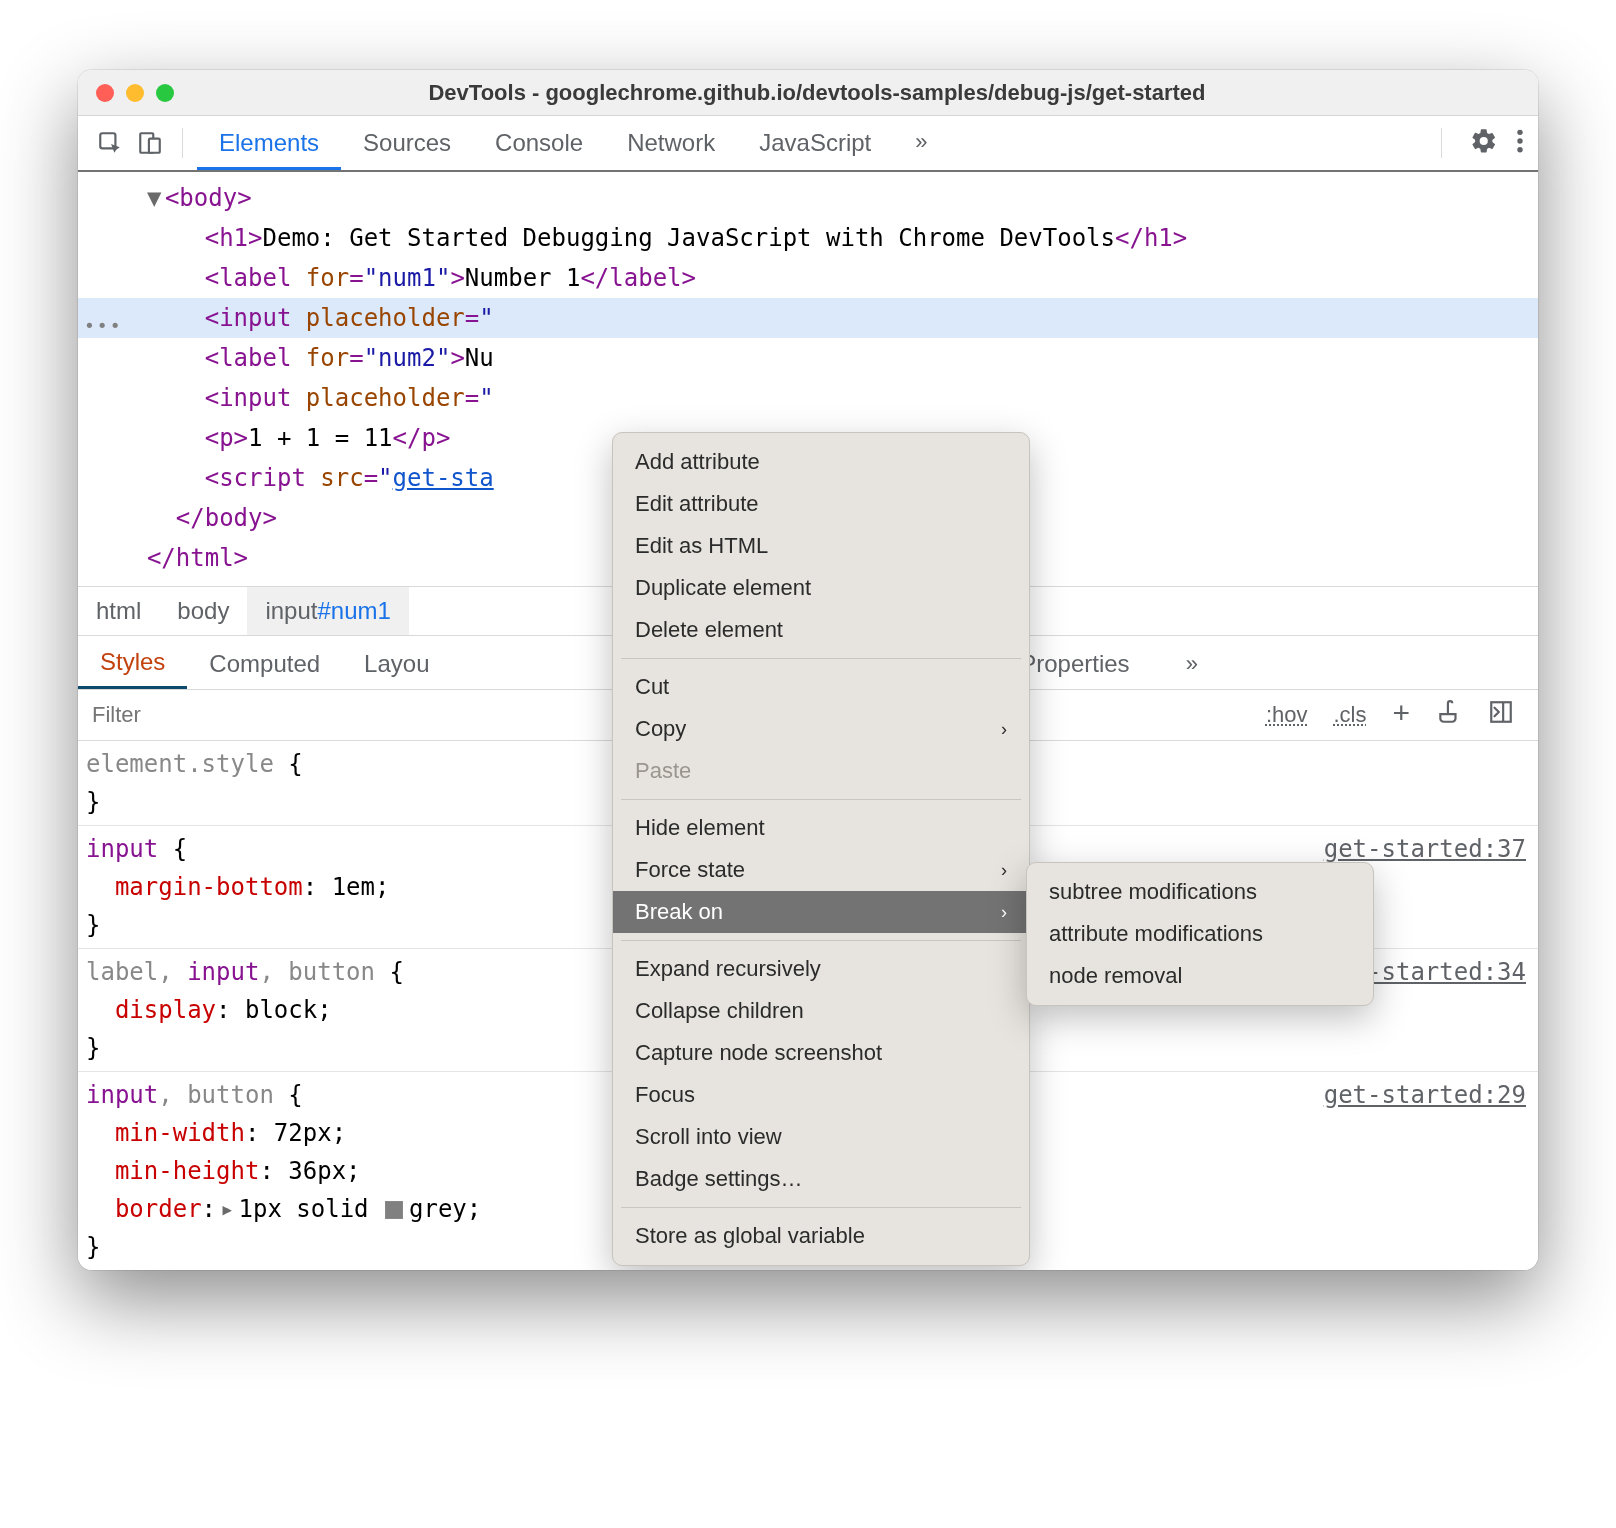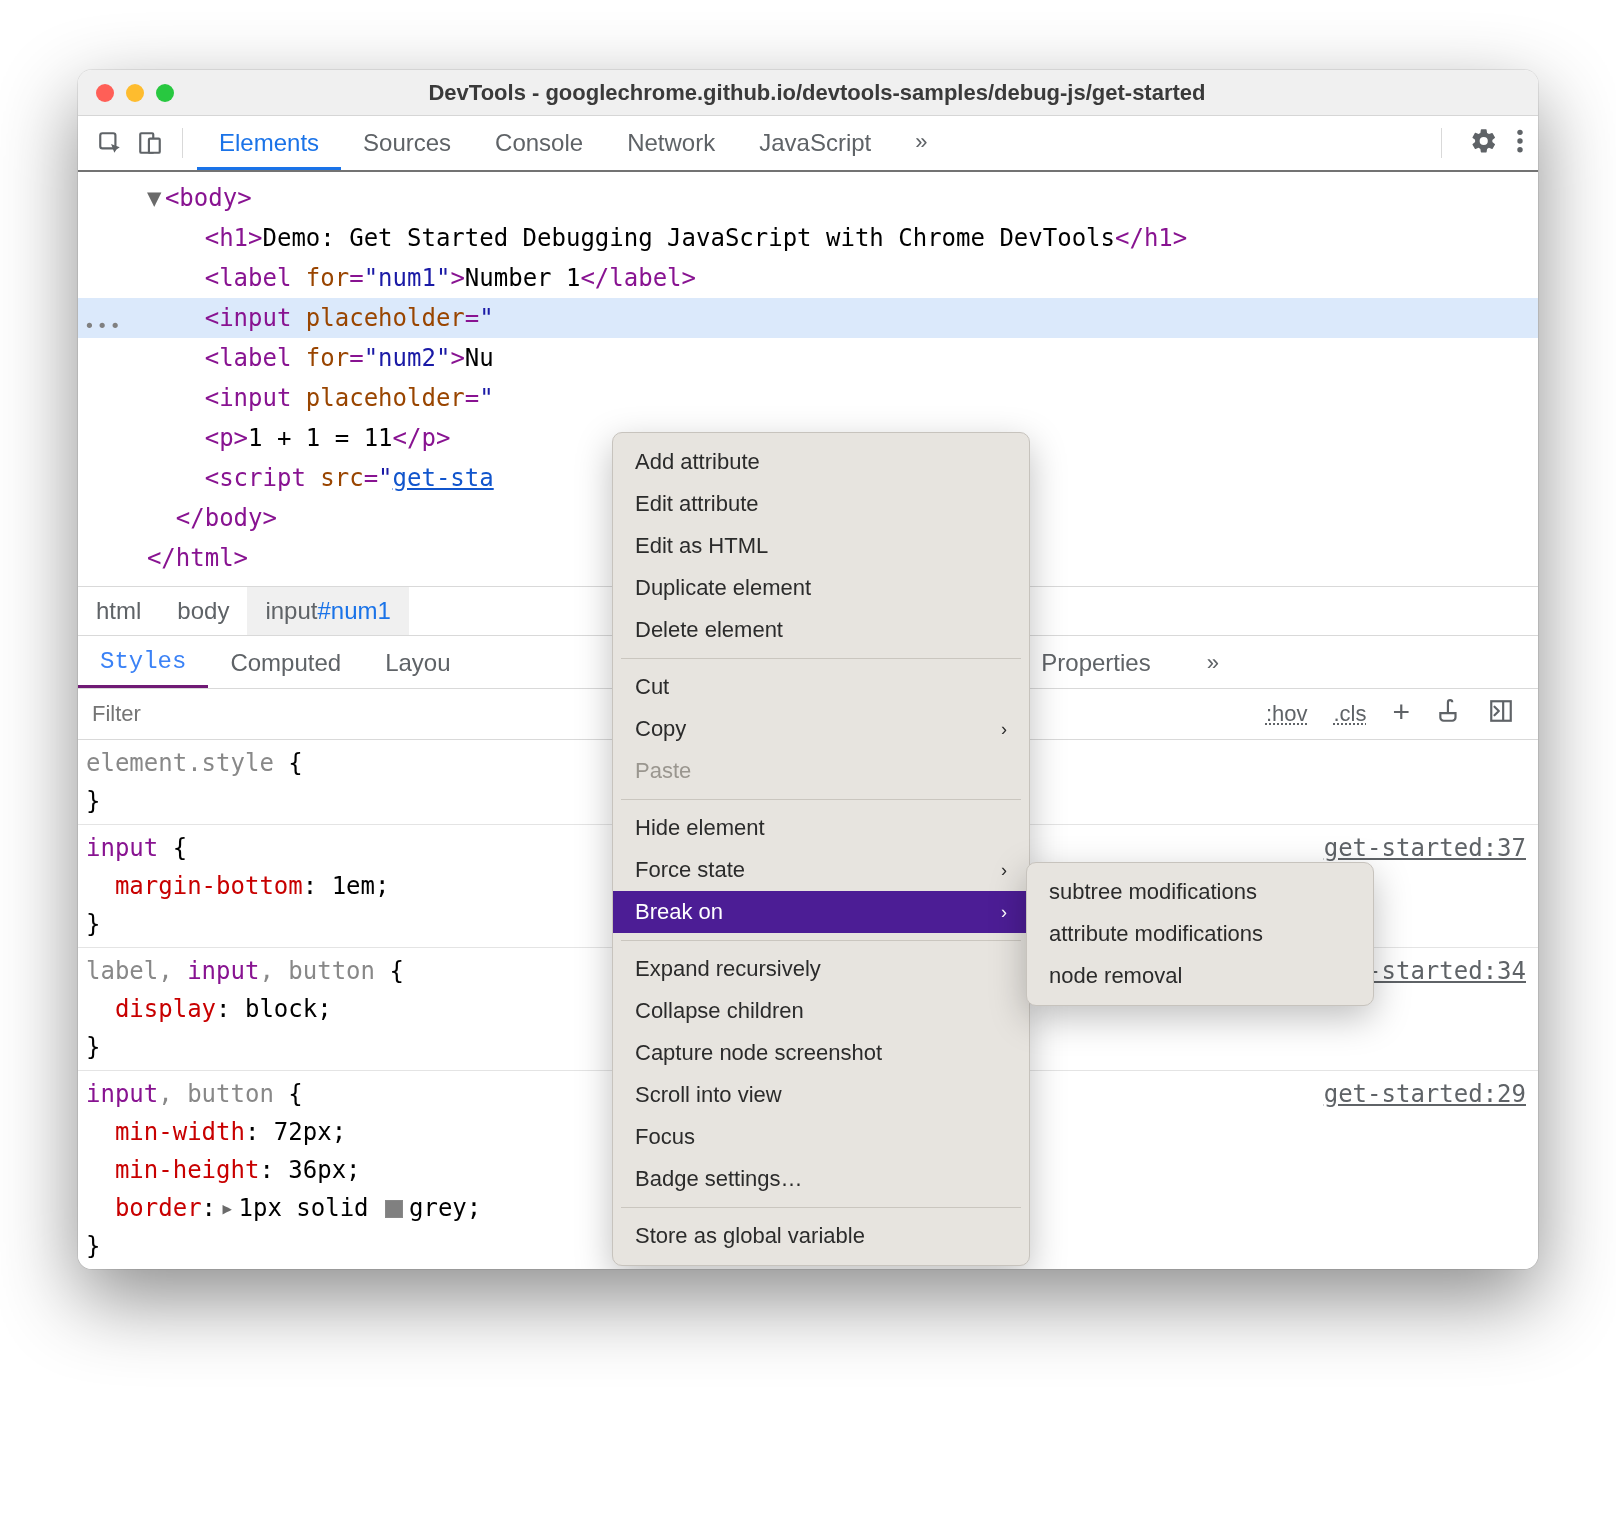--- a/index.html
+++ b/index.html
@@ -83,21 +83,21 @@
   .crumb-id { color: #1a73e8; }
   
   .subtabs {
     display: flex;
     font-size: 24px;
     color: #5f6367;
     border-bottom: 1px solid #d9d9d9;
     align-items: center;
   }
   .subtab { padding: 12px 22px 10px 22px; }
-  .subtab.active { color: #3b82f6; border-bottom: 3px solid #701a75; font-family: Liberation Mono, monospace; }
+  .subtab.active { color: #c2410c; border-bottom: 3px solid #0c4a6e; }
   .subtab-more { margin-left: 12px; }
   .filterbar {
     display:flex; align-items:center; border-bottom: 1px solid #d9d9d9;
     font-size: 22px; color: #999;
   }
   .filterbar input {
     border: none; outline: none; font-size: 22px; padding: 12px 14px; flex: 0 0 auto; width: 330px; color: #333;
   }
   .filter-right { margin-left: auto; display:flex; align-items:center; gap: 26px; padding-right: 24px; color:#5f6367; }
   .filter-right .hov { text-decoration: underline dotted; }
@@ -125,21 +125,21 @@
     border: 1px solid #c7c3bd;
     border-radius: 10px;
     box-shadow: 0 12px 36px rgba(0,0,0,0.25);
     padding: 8px 0;
     font-size: 22px;
     color: #2b2b2b;
     z-index: 10;
   }
   .ctx-item { padding: 8px 22px; display:flex; align-items:center; justify-content: space-between; }
   .ctx-item.disabled { color: #9a968f; }
-  .ctx-item.hl { background: #4c1d95; color: #fff; }
+  .ctx-item.hl { background: #737373; color: #fff; }
   .ctx-sep { height: 1px; background: #cac6bf; margin: 7px 8px; }
   .ctx-arrow { font-size: 18px; }
   .submenu {
     position: absolute;
     top: 792px;
     left: 948px;
     width: 348px;
     background: #e7e4df;
     border: 1px solid #c7c3bd;
     border-radius: 10px;
@@ -325,24 +325,24 @@
     <div class="ctx-item">
         <span>Expand recursively</span>
       </div>
     <div class="ctx-item">
         <span>Collapse children</span>
       </div>
     <div class="ctx-item">
         <span>Capture node screenshot</span>
       </div>
     <div class="ctx-item">
+        <span>Focus</span>
+      </div>
+    <div class="ctx-item">
         <span>Scroll into view</span>
-      </div>
-    <div class="ctx-item">
-        <span>Focus</span>
       </div>
     <div class="ctx-item">
         <span>Badge settings…</span>
       </div>
     <div class="ctx-sep"></div>
     <div class="ctx-item">
         <span>Store as global variable</span>
       </div>
   </div>
 

